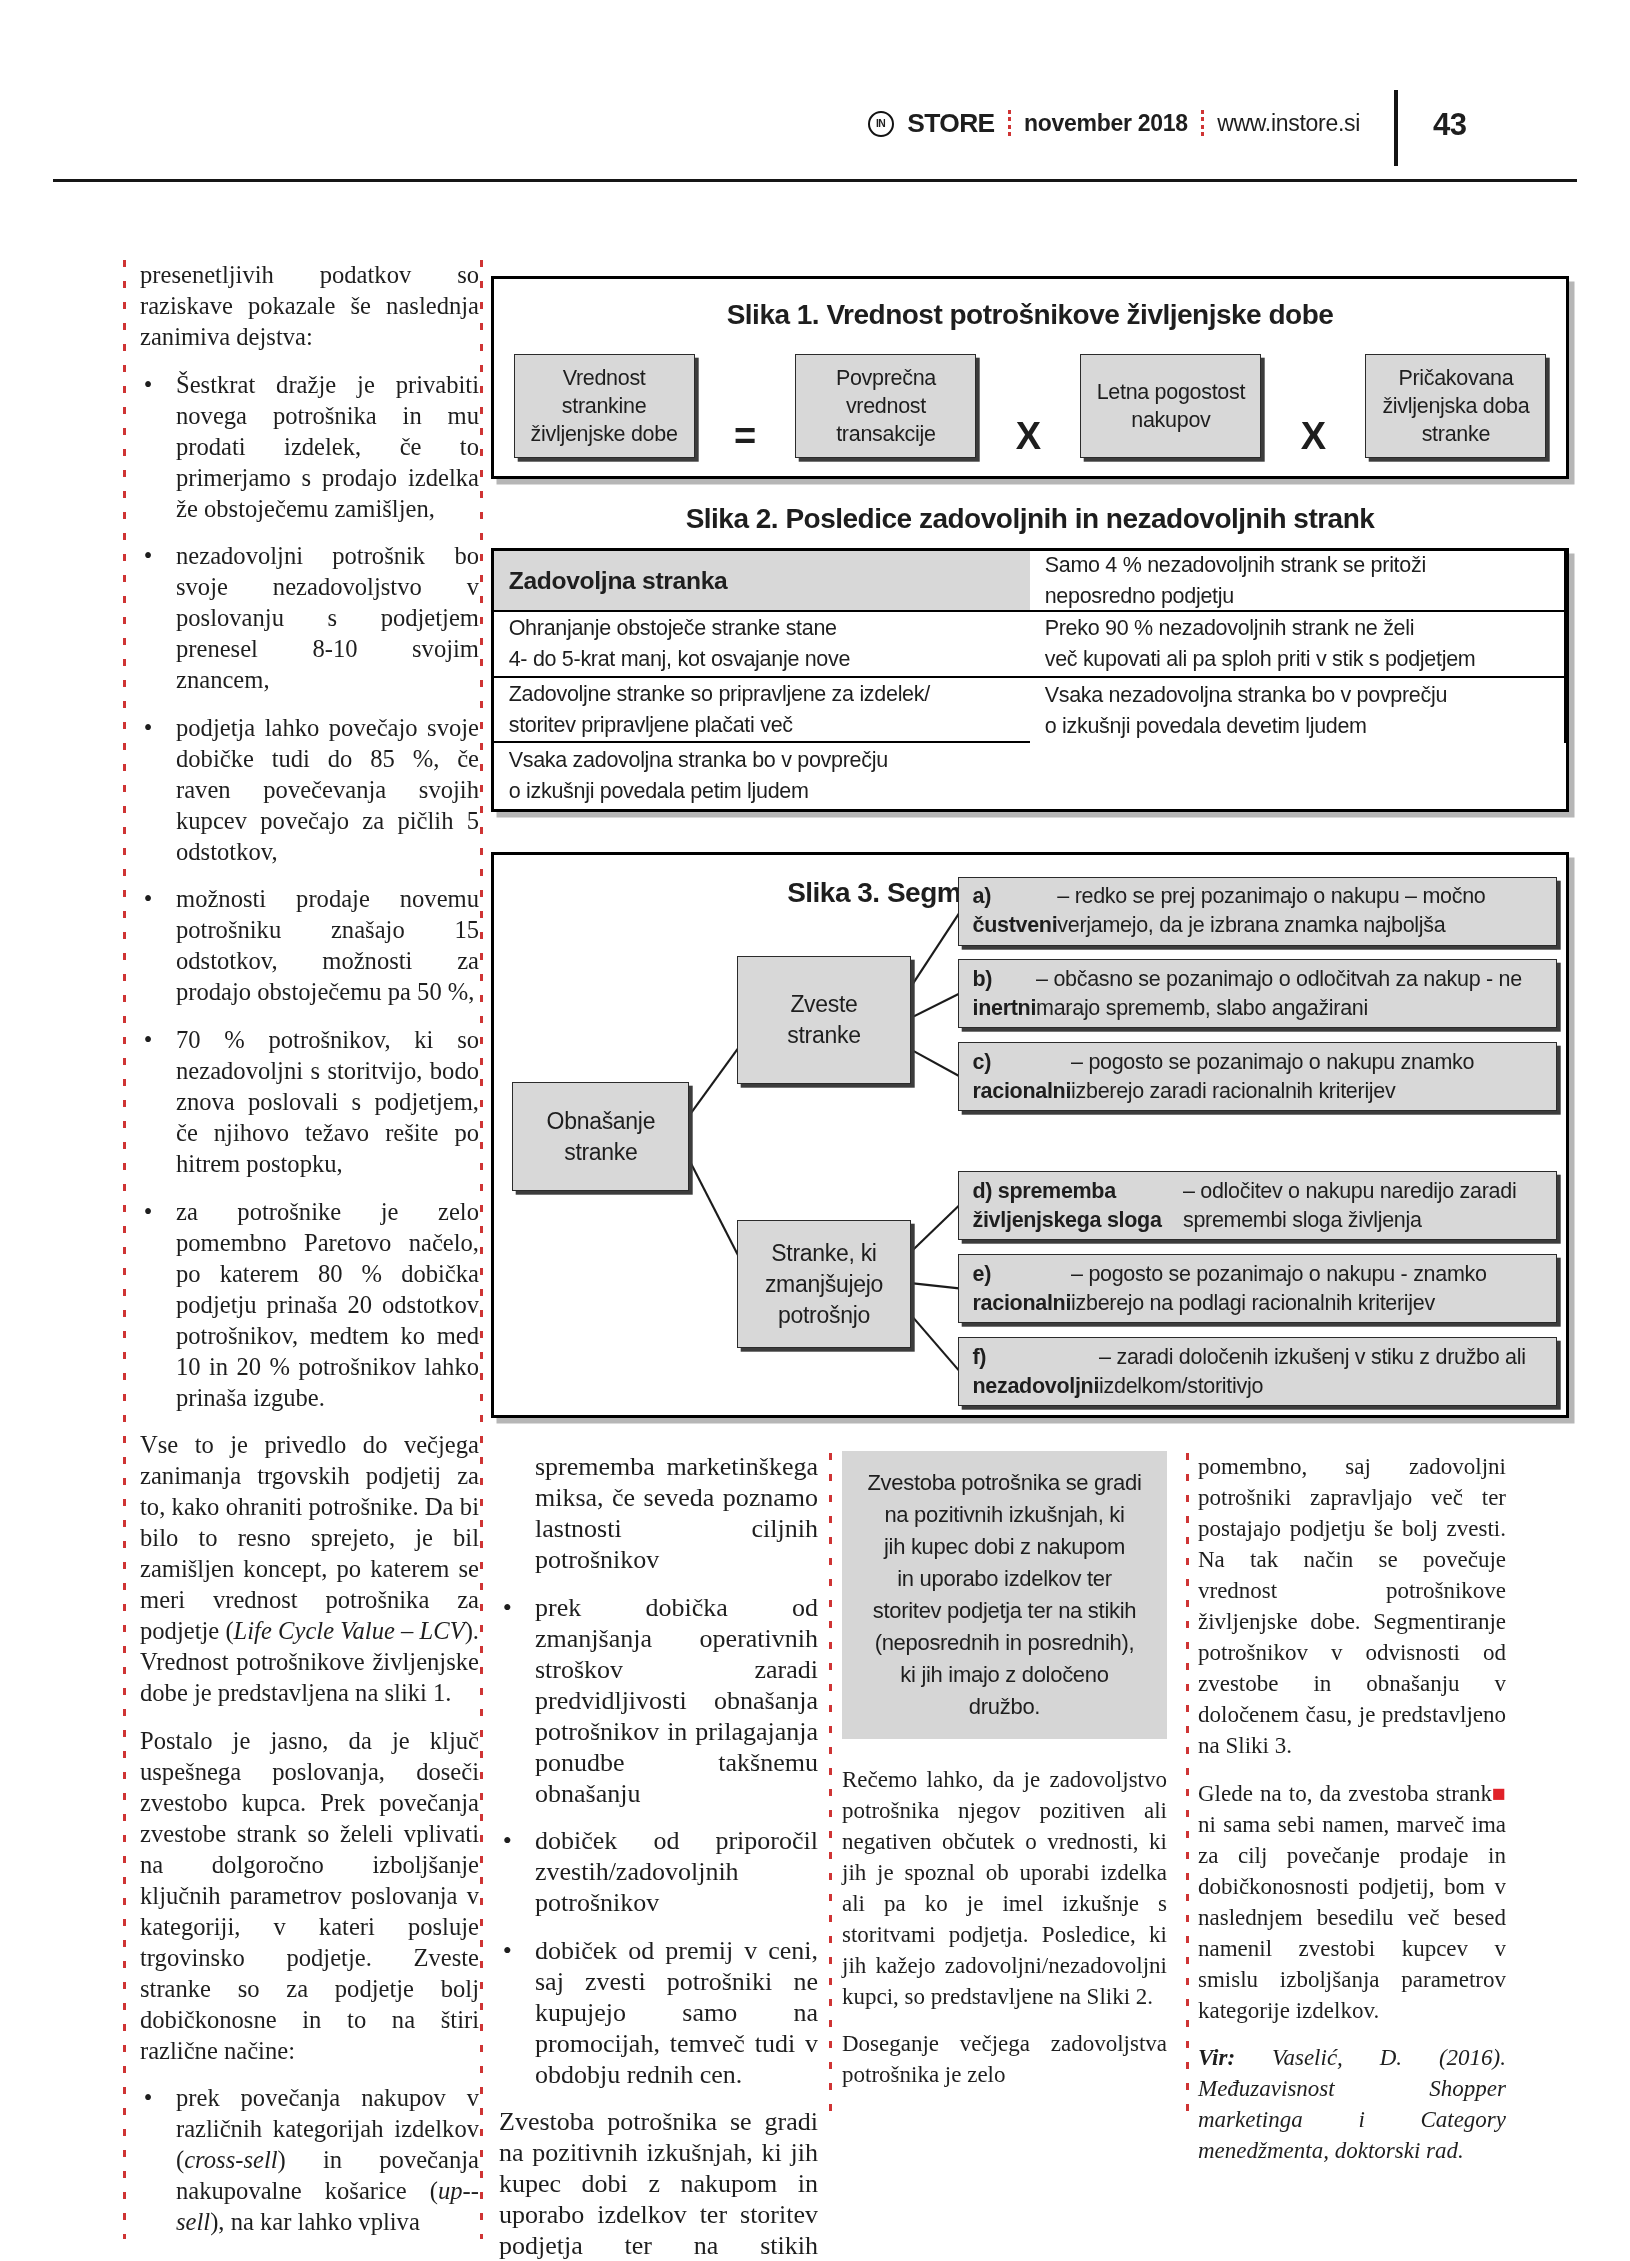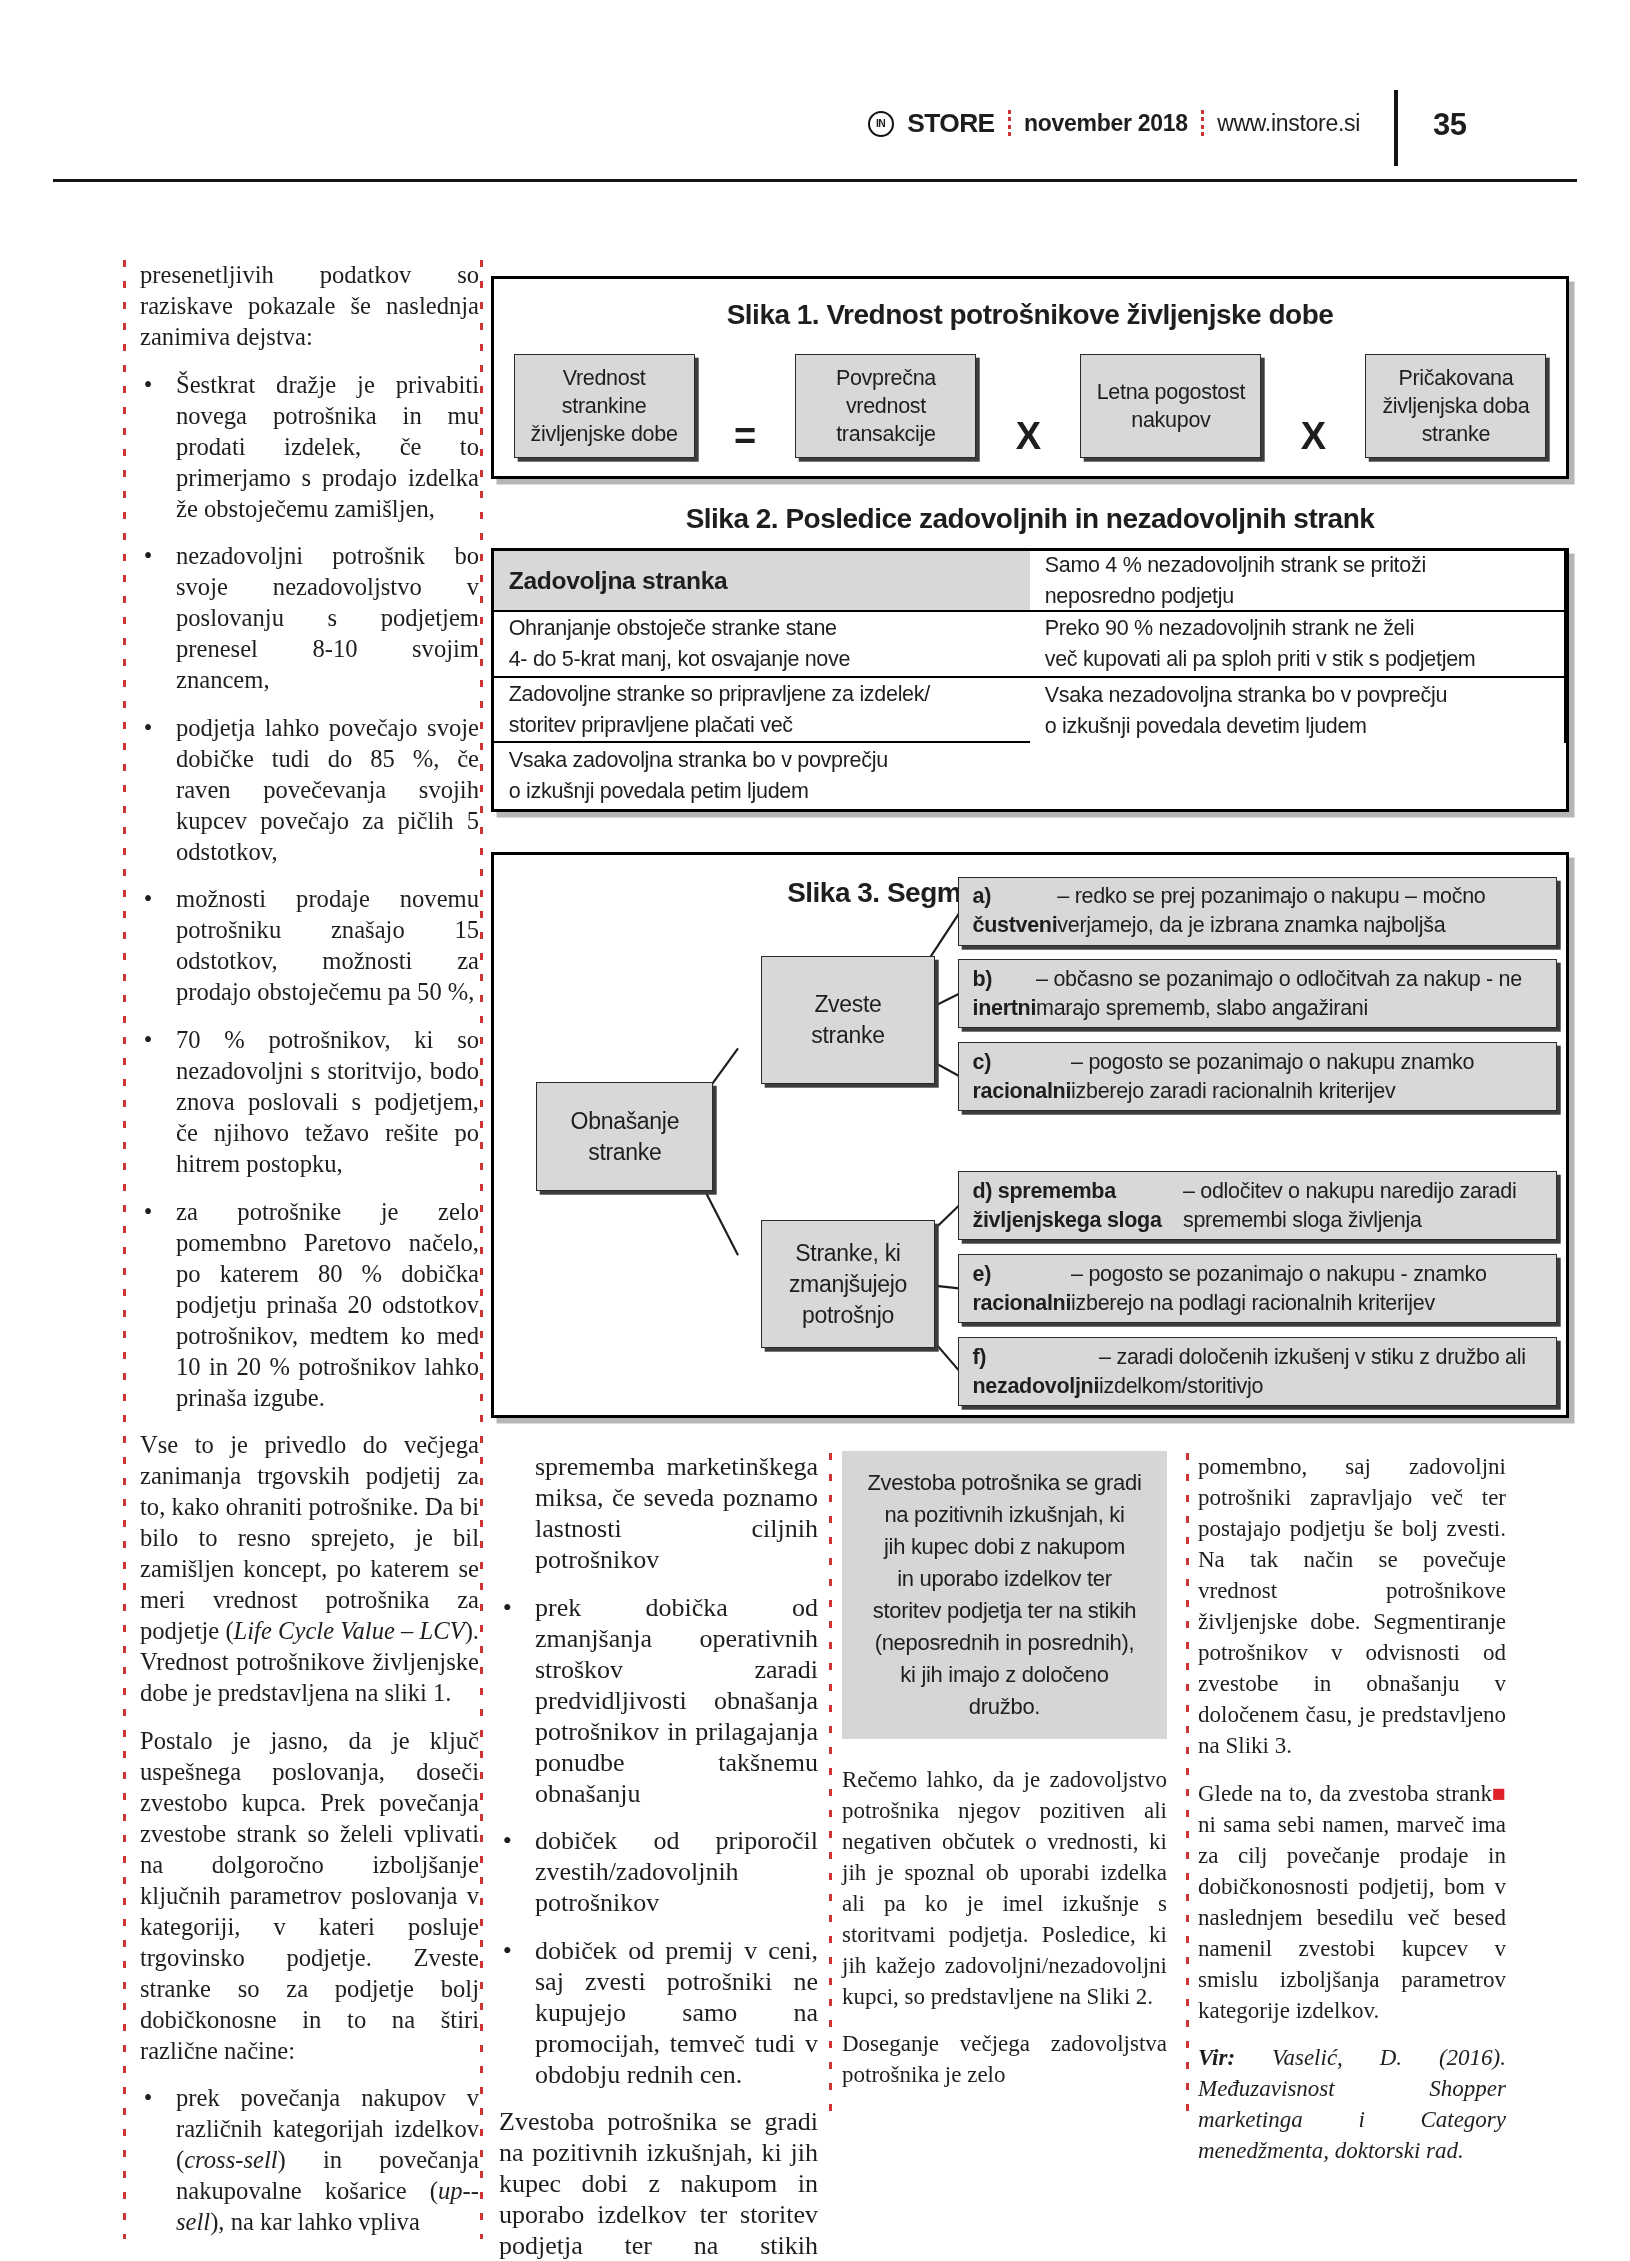--- a/index.html
+++ b/index.html
@@ -54,21 +54,21 @@
   #fig2{position:absolute;left:491px;top:548px;width:1078px;height:264px;border:3.1px solid #000;box-shadow:5.5px 5.5px 0 #b6b6b6;background:#fff;box-sizing:border-box;display:grid;grid-template-columns:1fr 1fr;grid-template-rows:61px 1fr 1fr 1fr;font-family:"Liberation Sans",sans-serif;}
   .f2cell{padding:6.1px 14.7px;border-right:2.5px solid #000;border-bottom:2.5px solid #000;font-size:21.5px;line-height:31px;letter-spacing:-0.3px;display:flex;flex-direction:column;justify-content:center;white-space:nowrap;overflow:hidden;}
   .f2cell.lastcol{border-right:none;}
   .f2cell.lastrow{border-bottom:none;}
   .f2head{background:#d8d8d8;font-weight:bold;font-size:24.6px;}
 
   
   #fig3{position:absolute;left:491px;top:852px;width:1078px;height:566px;border:3.1px solid #000;box-shadow:5.5px 5.5px 0 #b6b6b6;background:#fff;box-sizing:border-box;}
   #fig3 .figtitle{margin-top:22px;}
   #fig3 svg{position:absolute;left:0;top:0;width:1078px;height:566px;}
-  .f3node{position:absolute;font-size:23px;line-height:31px;letter-spacing:-0.3px;margin-left:24px;}
+  .f3node{position:absolute;font-size:23px;line-height:31px;letter-spacing:-0.3px;}
   #n-beh{left:18.4px;top:227px;width:175px;height:107px;}
   #n-loyal{left:243px;top:101px;width:172px;height:126px;}
   #n-red{left:243px;top:365px;width:172px;height:126px;}
   .f3leaf{position:absolute;left:464px;width:599px;height:69px;background:#d8d8d8;border:1.8px solid #2b2b2b;box-shadow:3.7px 3.7px 0 #3c3c3c;font-family:"Liberation Sans",sans-serif;font-size:21.5px;line-height:29px;letter-spacing:-0.3px;padding:3.7px 13.5px;display:flex;align-items:center;text-align:left;box-sizing:border-box;}
   #leaf-a{top:21.5px;}#leaf-b{top:104px;}#leaf-c{top:187px;}
   #leaf-d{top:316px;}#leaf-e{top:399px;}#leaf-f{top:482px;}
 
   
   .quote{background:#d6d6d6;padding:16px 4.9px;font-family:"Liberation Sans",sans-serif;font-size:22px;line-height:32px;letter-spacing:-0.3px;text-align:center;margin:0 0 24.6px;}
   .endmark{float:right;color:#e02128;font-size:23px;line-height:31px;}
@@ -86,21 +86,21 @@
 
   <div class="header">
     <span class="logo">IN</span>
     <span class="brand">STORE</span>
     <span class="hsep"></span>
     <span class="hdate">november 2018</span>
     <span class="hsep"></span>
     <span class="hsite">www.instore.si</span>
   </div>
   <div class="pagebar"></div>
-  <div class="pagenum sans">35</div>
+  <div class="pagenum sans">43</div>
   <div class="hrule"></div>
 
   <div class="col" id="col1">
     <p>presenetljivih podatkov so raziskave pokazale še naslednja zanimiva dejstva:</p>
     <div class="li">
       <span class="dot">•</span>
       <span>Šestkrat dražje je privabiti novega potrošnika in mu prodati izdelek, če to primerjamo s prodajo izdelka že obstoječemu zamišljen,</span>
     </div>
     <div class="li">
       <span class="dot">•</span>

